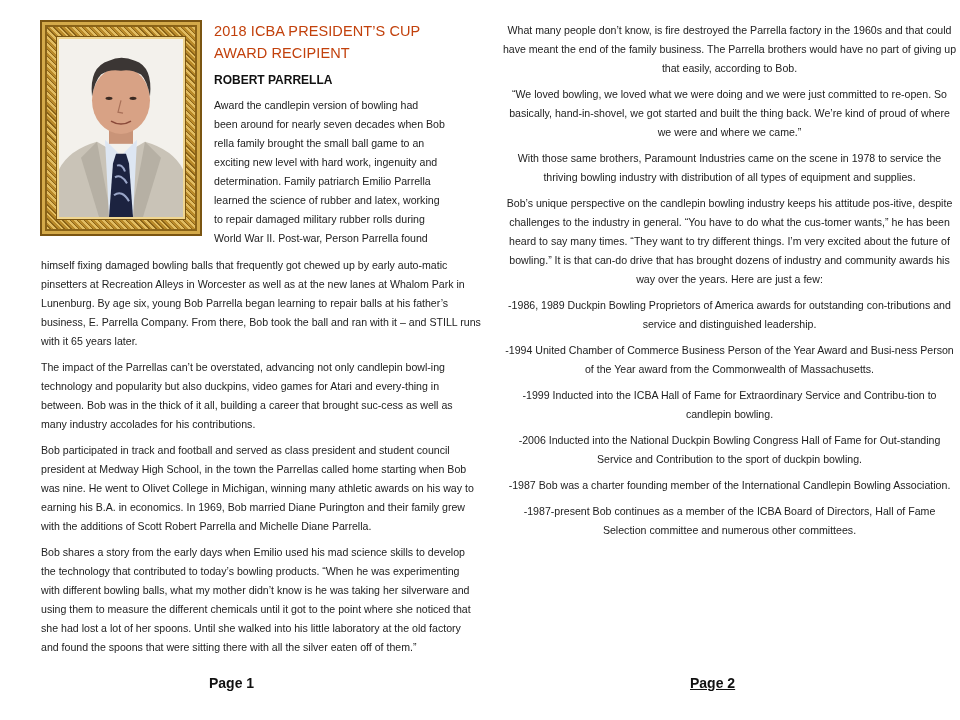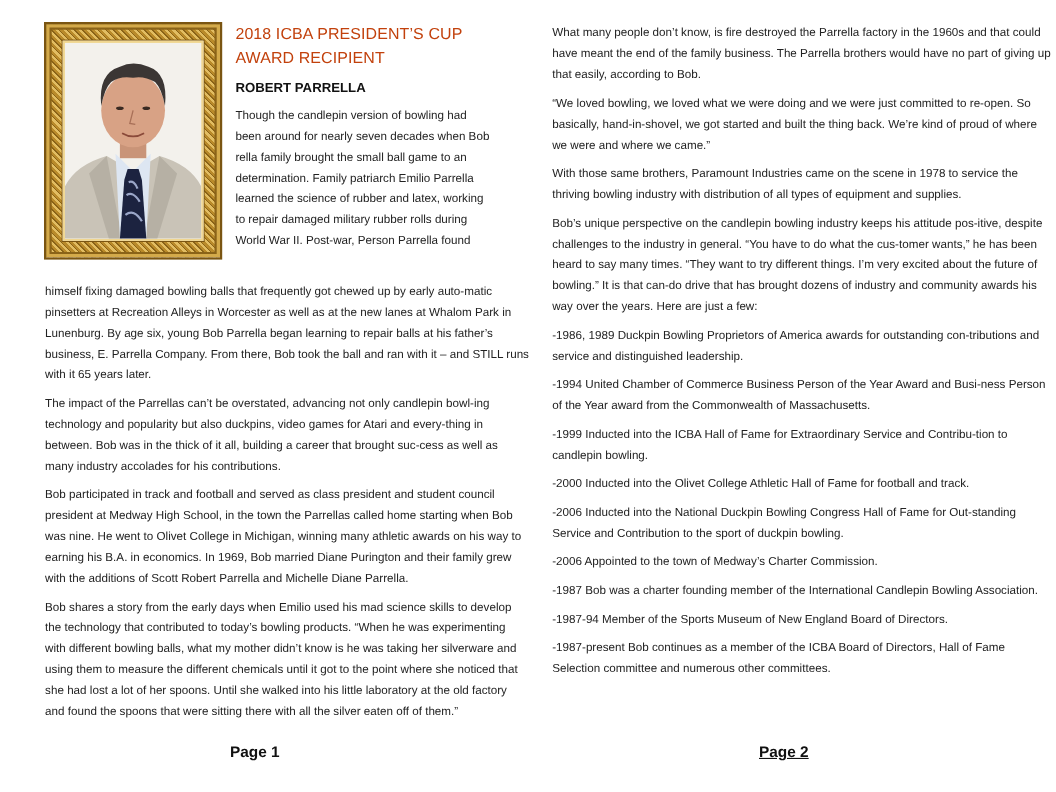--- a/index.html
+++ b/index.html
@@ -31,21 +31,21 @@
       font-size: 14.5px; line-height: 22px; font-weight: normal; color: #c2410c;
       letter-spacing: 0.1px; margin: 0;
     }
     .subtitle {
       position: absolute; left: 214px; top: 73px; font-size: 12px; font-weight: bold; color: #111; margin: 0;
     }
     .text { font-size: 10.6px; line-height: 19px; color: #222; margin: 0; }
     .p1-intro { position: absolute; left: 214px; top: 96px; width: 266px; }
     .p1-rest  { position: absolute; left: 41px; top: 256px; width: 440px; }
     .p1-rest p, .p2 p { margin: 0 0 7px 0; }
-    .p2 { position: absolute; left: 12px; top: 21px; width: 455px; }
+    .p2 { position: absolute; left: 12px; top: 21px; width: 455px; text-align: center; }
 
     .footer {
       position: absolute; top: 675px; font-size: 14px; font-weight: bold; color: #111;
     }
     #page1 .footer { left: 209px; }
     #page2 .footer { left: 200px; text-decoration: underline; }
   </style>
 </head>
 <body>
 
@@ -79,23 +79,24 @@
     </div>
   </div>
 
   <h1 class="title">
     <span>2018 ICBA PRESIDENT’S CUP</span><br>
     <span>AWARD RECIPIENT</span>
   </h1>
   <h2 class="subtitle">ROBERT PARRELLA</h2>
 
   <div class="text p1-intro">
-    <div>Though the candlepin version of bowling had</div>
+    <div>Award the candlepin version of bowling had</div>
     <div>been around for nearly seven decades when Bob</div>
     <div>rella family brought the small ball game to an</div>
+    <div>exciting new level with hard work, ingenuity and</div>
     <div>determination. Family patriarch Emilio Parrella</div>
     <div>learned the science of rubber and latex, working</div>
     <div>to repair damaged military rubber rolls during</div>
     <div>World War II. Post-war, Person Parrella found</div>
   </div>
 
   <div class="text p1-rest">
     <p>himself fixing damaged bowling balls that frequently got chewed up by early auto-matic pinsetters at Recreation Alleys in Worcester as well as at the new lanes at Whalom Park in Lunenburg. By age six, young Bob Parrella began learning to repair balls at his father’s business, E. Parrella Company. From there, Bob took the ball and ran with it – and STILL runs with it 65 years later.</p>
     <p>The impact of the Parrellas can’t be overstated, advancing not only candlepin bowl-ing technology and popularity but also duckpins, video games for Atari and every-thing in between. Bob was in the thick of it all, building a career that brought suc-cess as well as many industry accolades for his contributions.</p>
     <p>Bob participated in track and football and served as class president and student council president at Medway High School, in the town the Parrellas called home starting when Bob was nine. He went to Olivet College in Michigan, winning many athletic awards on his way to earning his B.A. in economics. In 1969, Bob married Diane Purington and their family grew with the additions of Scott Robert Parrella and Michelle Diane Parrella.</p>
@@ -107,21 +108,18 @@
 
 <div class="page" id="page2">
   <div class="text p2">
     <p>What many people don’t know, is fire destroyed the Parrella factory in the 1960s and that could have meant the end of the family business. The Parrella brothers would have no part of giving up that easily, according to Bob.</p>
     <p>“We loved bowling, we loved what we were doing and we were just committed to re-open. So basically, hand-in-shovel, we got started and built the thing back. We’re kind of proud of where we were and where we came.”</p>
     <p>With those same brothers, Paramount Industries came on the scene in 1978 to service the thriving bowling industry with distribution of all types of equipment and supplies.</p>
     <p>Bob’s unique perspective on the candlepin bowling industry keeps his attitude pos-itive, despite challenges to the industry in general. “You have to do what the cus-tomer wants,” he has been heard to say many times. “They want to try different things. I’m very excited about the future of bowling.” It is that can-do drive that has brought dozens of industry and community awards his way over the years. Here are just a few:</p>
     <p>-1986, 1989 Duckpin Bowling Proprietors of America awards for outstanding con-tributions and service and distinguished leadership.</p>
     <p>-1994 United Chamber of Commerce Business Person of the Year Award and Busi-ness Person of the Year award from the Commonwealth of Massachusetts.</p>
     <p>-1999 Inducted into the ICBA Hall of Fame for Extraordinary Service and Contribu-tion to candlepin bowling.</p>
-    <p>-2000 Inducted into the Olivet College Athletic Hall of Fame for football and track.</p>
     <p>-2006 Inducted into the National Duckpin Bowling Congress Hall of Fame for Out-standing Service and Contribution to the sport of duckpin bowling.</p>
-    <p>-2006 Appointed to the town of Medway’s Charter Commission.</p>
     <p>-1987 Bob was a charter founding member of the International Candlepin Bowling Association.</p>
-    <p>-1987-94 Member of the Sports Museum of New England Board of Directors.</p>
     <p>-1987-present Bob continues as a member of the ICBA Board of Directors, Hall of Fame Selection committee and numerous other committees.</p>
   </div>
   <div class="footer">Page 2</div>
 </div>
 
 </body></html>

